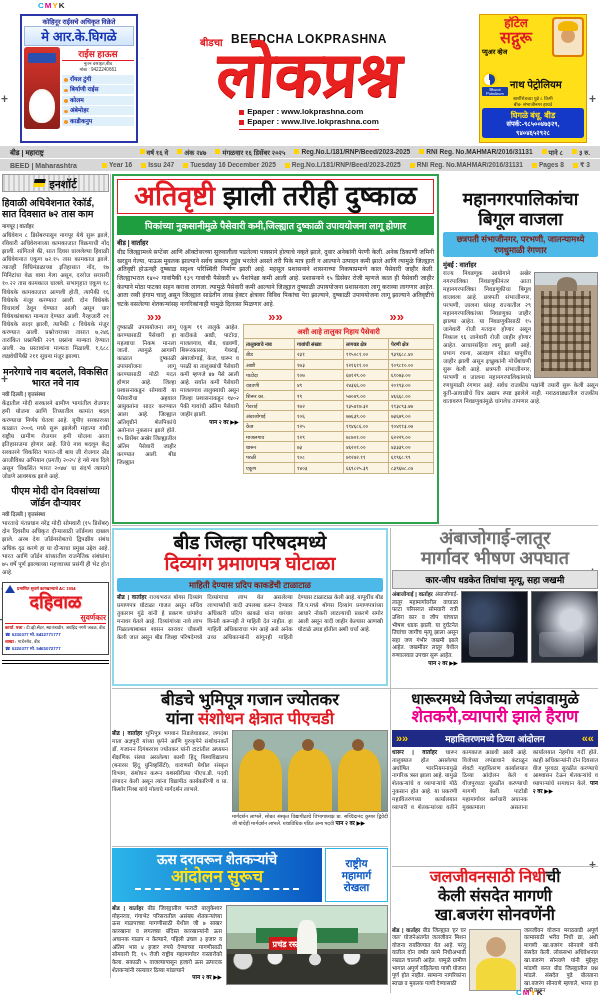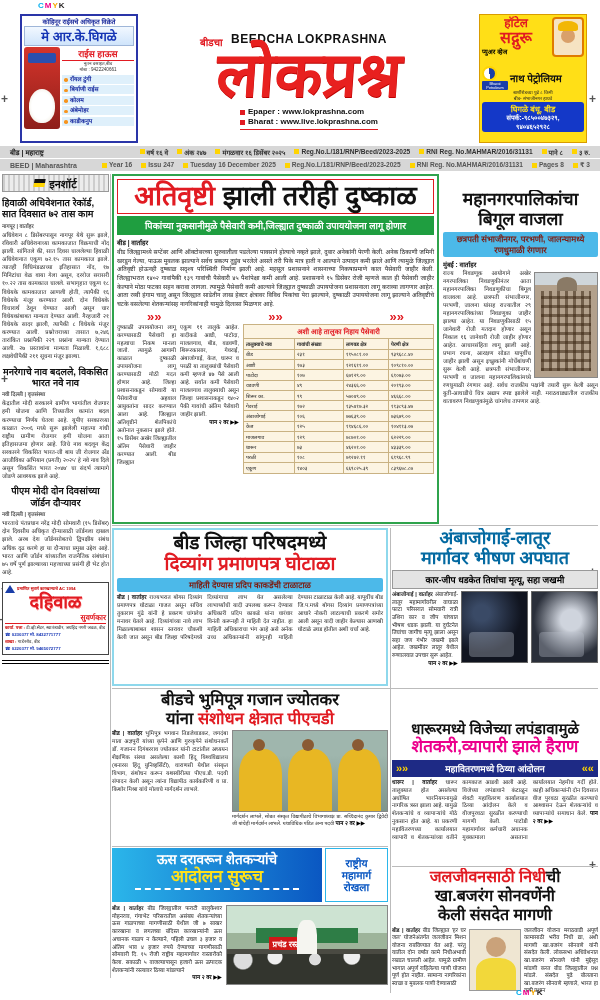--- a/index.html
+++ b/index.html
@@ -38,21 +38,21 @@
   
   .ad-right { left:479px; top:14px; width:108px; height:129px; background:#ffdf17; border:1px solid #d99c00; padding:2px; overflow:hidden; }
   .ar-row { display:flex; gap:2px; }
   .ar-titles { flex:1; text-align:center; }
   .ar-h1 { color:#e11b22; font-size:12px; font-weight:bold; line-height:1.05;}
   .ar-h2 { color:#e11b22; font-size:16px; font-weight:bold; line-height:1.05;}
   .ar-veg { font-size:6.5px; font-weight:bold; text-align:left; margin-top:1px;}
   .portrait { width:32px; height:40px; background:#f6e3c2; border:2px solid #e07b00; border-radius:4px; position:relative; flex:none; overflow:hidden;}
   .portrait:before { content:""; position:absolute; left:7px; top:10px; width:14px; height:14px; background:#d9a06a; border-radius:50%; }
   .portrait:after { content:""; position:absolute; left:4px; top:2px; width:20px; height:10px; background:#f2b705; border-radius:50% 50% 20% 20%; }
-  .ar-brandrow { display:flex; align-items:center; gap:2px; margin-top:9px;}
+  .ar-brandrow { display:flex; align-items:center; gap:2px; margin-top:15px;}
   .bp-logo { width:15px; height:15px; border-radius:50%; background:conic-gradient(#1a3ea8 0 50%,#fff 50% 100%); border:2px solid #ffd400; flex:none; }
   .ar-brand { font-size:10px; font-weight:bold; color:#111; }
   .bp-label { background:#1a3ea8; color:#fff; font-size:3.8px; text-align:center; width:26px; border-radius:1px; padding:0.5px 0;}
   .ar-addr { font-size:4.6px; text-align:center; line-height:1.25; color:#222;}
   .ar-blue { background:#1438c8; border-radius:3px; margin-top:1px; text-align:center; padding:1px 0;}
   .ar-owner { color:#ffe01a; font-weight:bold; font-size:8px; }
   .ar-phone { color:#fff; font-weight:bold; font-size:6.5px; line-height:1.3;}
 
   
   .dateline { left:0; top:146px; width:600px; }
@@ -113,21 +113,21 @@
   .muni-photo:after { content:""; position:absolute; left:22px; top:4px; width:20px; height:14px; background:#8a7a66; border-radius:50% 50% 0 0; }
 
   
   .sec-zp { left:112px; top:528px; width:276px; height:158px; border:2px solid #8ed8ec; padding:3px; }
   .zp-h1 { font-size:19px; font-weight:bold; text-align:center; color:#111; line-height:1.1;}
   .zp-h2 { font-size:19px; font-weight:bold; text-align:center; color:#e11b22; line-height:1.1;}
   .cols3 { column-count:3; column-gap:5px; font-size:5.7px; line-height:1.38; text-align:justify; color:#222; margin-top:2px;}
 
   
   .sec-acc { left:392px; top:528px; width:206px; height:158px; }
-  .acc-h { font-size:18px; font-weight:bold; text-align:center; line-height:1.12; color:#0369a1;}
+  .acc-h { font-size:18px; font-weight:bold; text-align:center; line-height:1.12; color:#737373;}
   .gray-bar { background:#e3e3e3; border:1px solid #999; font-weight:bold; font-size:9px; text-align:center; padding:2px 4px; margin:2px 0;}
   .acc-row { display:flex; gap:3px; }
   .acc-txt { width:66px; font-size:5.5px; line-height:1.38; text-align:justify; color:#222; flex:none;}
   .acc-photo { flex:1; height:72px; background:radial-gradient(circle at 30% 30%,#3a4a66 0 12%,#10141f 60%), #10141f; border:1px solid #666; position:relative;}
   .acc-photo.ph2 { background:radial-gradient(circle at 60% 40%,#cfd4dd 0 18%,#2a2f3a 65%),#171b26; }
   .acc-photo:after { content:""; position:absolute; left:10%; bottom:8%; width:70%; height:35%; background:rgba(190,195,205,0.35); border-radius:4px; }
 
   
   .sec-phd { left:112px; top:690px; width:276px; height:156px; }
   .phd-h { font-size:16.5px; font-weight:bold; text-align:center; line-height:1.15; color:#111;}
@@ -135,21 +135,21 @@
   .phd-row { display:flex; gap:4px; margin-top:2px;}
   .phd-txt { width:116px; flex:none; font-size:5.7px; line-height:1.4; text-align:justify; color:#222;}
   .phd-right { flex:1; }
   .phd-photo { width:100%; height:82px; background:linear-gradient(180deg,#9fb6ad 0 30%,#7e958c); border:1px solid #888; position:relative; overflow:hidden;}
   .fig { position:absolute; bottom:0; width:28%; height:78%; background:#e8b723; border-radius:40% 40% 0 0; }
   .fig:before { content:""; position:absolute; left:32%; top:-10px; width:12px; height:12px; background:#8a5a33; border-radius:50%; }
   .fig.f1{left:4%} .fig.f2{left:36%} .fig.f3{left:68%}
   .phd-cap { font-size:5px; line-height:1.35; color:#222; margin-top:1px; text-align:justify;}
 
   
-  .sec-power { left:392px; top:720px; width:206px; height:174px; }
+  .sec-power { left:392px; top:690px; width:206px; height:174px; }
   .pw-h1 { font-size:15px; font-weight:bold; text-align:center; color:#111; line-height:1.15;}
   .pw-h2 { font-size:17px; font-weight:bold; text-align:center; color:#ec008c; line-height:1.15;}
   .navy-bar { background:#1e2a85; color:#fff; font-weight:bold; font-size:9px; display:flex; align-items:center; gap:4px; padding:2px 4px; margin:3px 0 2px;}
   .navy-bar .chev { color:#ffd400; font-size:11px; font-weight:bold; }
   .navy-bar .t { flex:1; text-align:center; }
 
   
   .sec-strike { left:112px; top:848px; width:276px; height:146px; }
   .strike-row { display:flex; gap:3px; height:54px;}
   .strike-blue { width:210px; flex:none; background:linear-gradient(90deg,#2bb6ea,#0a57c2); text-align:center; color:#fff; padding-top:2px;}
@@ -217,21 +217,21 @@
     <span class="mh-kicker">बीडचा</span>
     <div class="mh-eng">BEEDCHA LOKPRASHNA</div>
     <div class="mh-logo">लोकप्रश्न</div>
     <div class="mh-links">
       <div class="mh-link">
           <span class="sq-red"></span>
           <span>Epaper : www.lokprashna.com</span>
         </div>
       <div class="mh-link">
           <span class="sq-red"></span>
-          <span>Bharat : www.live.lokprashna.com</span>
+          <span>Epaper : www.live.lokprashna.com</span>
         </div>
     </div>
   </div>
 
   <div class="abs ad-right">
     <div class="ar-row">
       <div class="ar-titles">
         <div class="ar-h1">हॉटेल</div>
         <div class="ar-h2">सद्गुरू</div>
         <div class="ar-veg">प्युअर व्हेज</div>
@@ -536,22 +536,22 @@
         <span class="speaker"></span>
         <span class="crowd"></span>
       </div>
     </div>
   </div>
 
   <div class="sec sec-jal">
     <div class="jal-h">
       <span class="r">जलजीवनसाठी निधी</span><span>ची</span>
     </div>
+    <div class="jal-h">केली संसदेत मागणी</div>
     <div class="jal-h">खा.बजरंग सोनवणेंनी</div>
-    <div class="jal-h">केली संसदेत मागणी</div>
     <div class="jal-row">
       <div class="jal-col">
         <b>बीड | वार्ताहर</b>
         <span>बीड जिल्ह्यात 'हर घर जल' योजनेअंतर्गत जलजीवन मिशन योजना राबविण्यात येत आहे. परंतु यातील दोन वर्षांत कामे निधीअभावी रखडत चालली आहेत. यामुळे ग्रामीण भागात अपूर्ण राहिलेल्या पाणी योजना पूर्ण होत नाहीत. सामान्य नागरिकांना स्वच्छ व मुबलक पाणी देण्यासाठी</span>
       </div>
       <div class="jal-photo"></div>
       <div class="jal-col">
         <span>जलजीवन योजना मराठवाडी अपूर्ण कामासाठी भरीव निधी द्या, अशी मागणी खा.बजरंग सोनवणे यांनी संसदेत केली. लोकसभा अधिवेशनात खा.बजरंग सोनवणे यांनी मुद्देसूद मांडणी करत बीड जिल्ह्यातील प्रश्न मांडले. संसदेत पुढे बोलताना खा.बजरंग सोनवणे म्हणाले, भारत हा कृषी प्रधान</span>
         
       </div>

